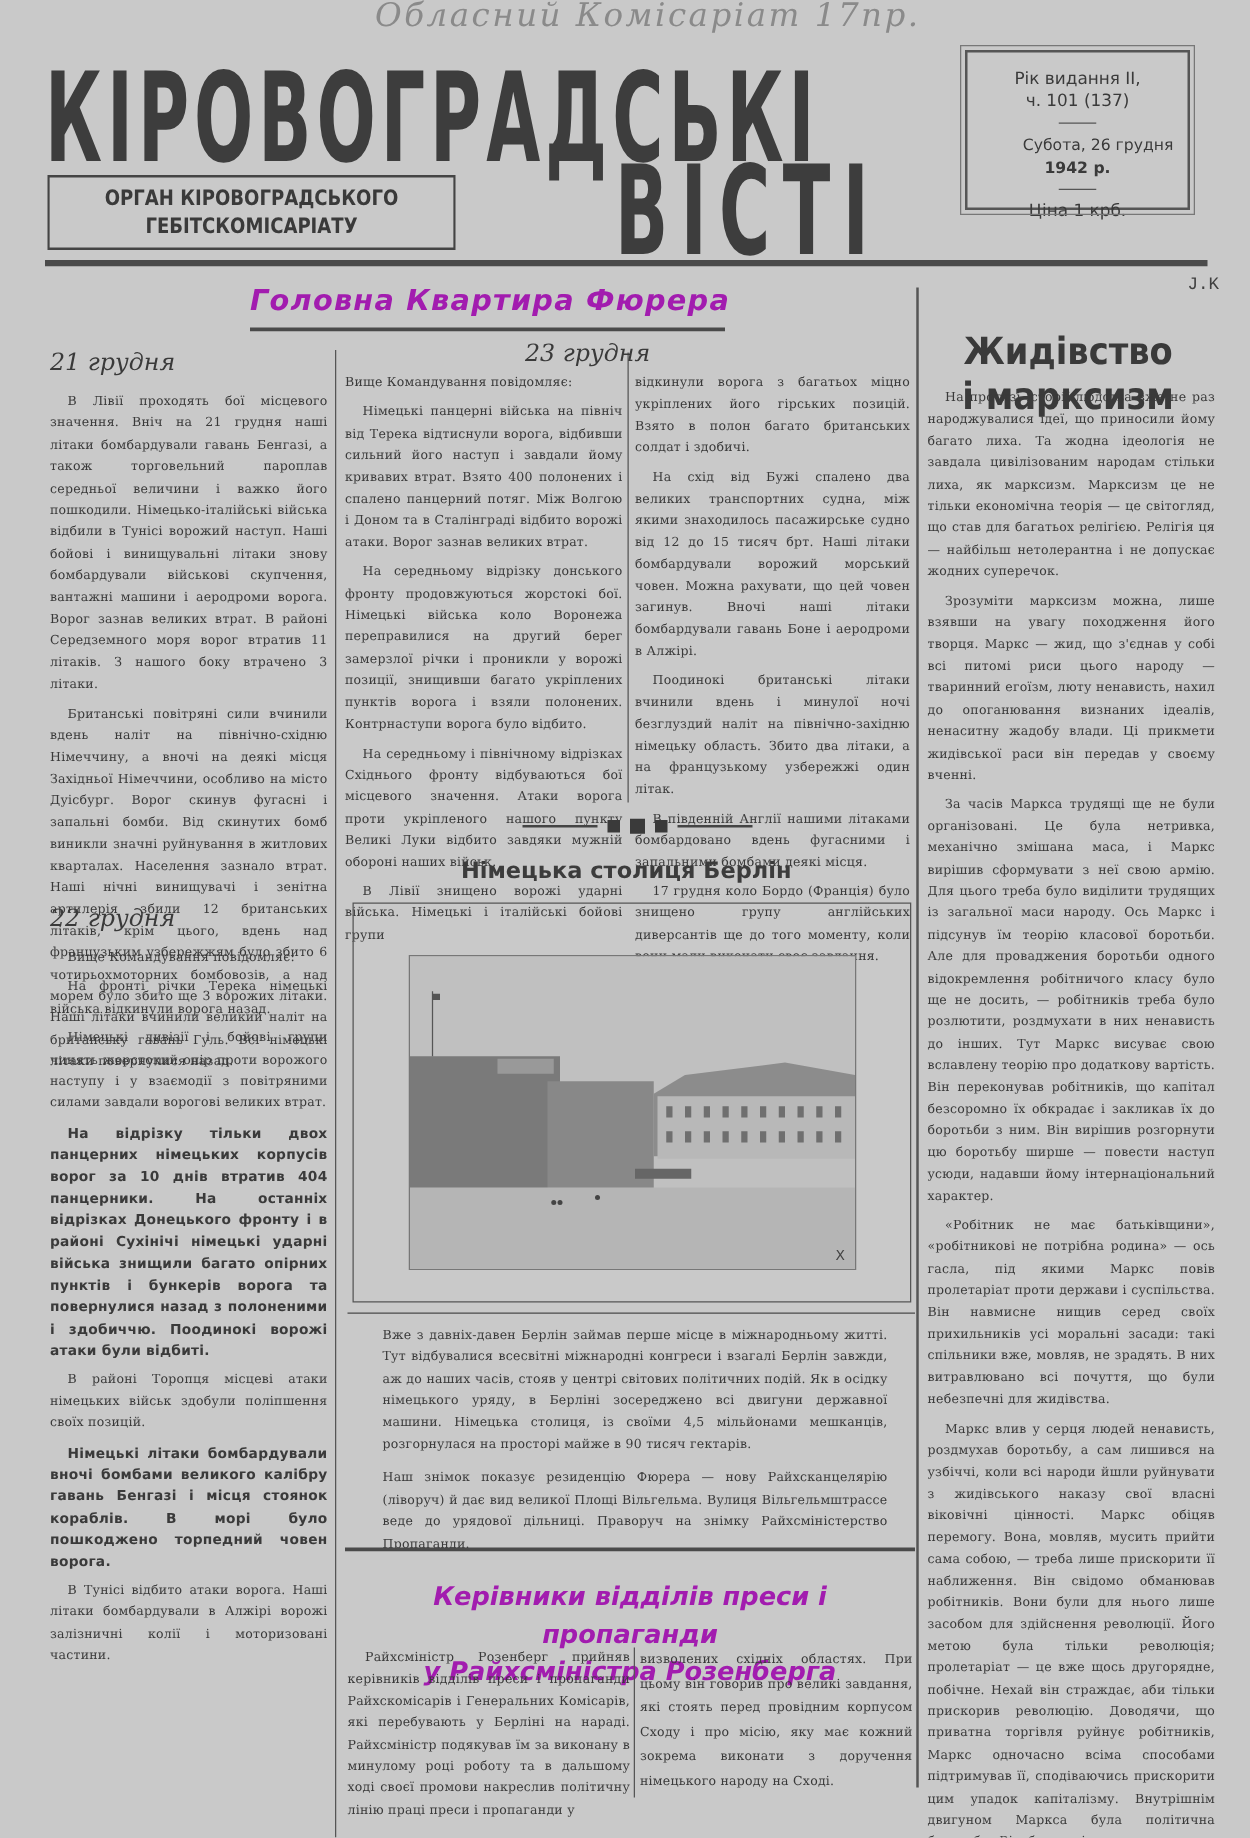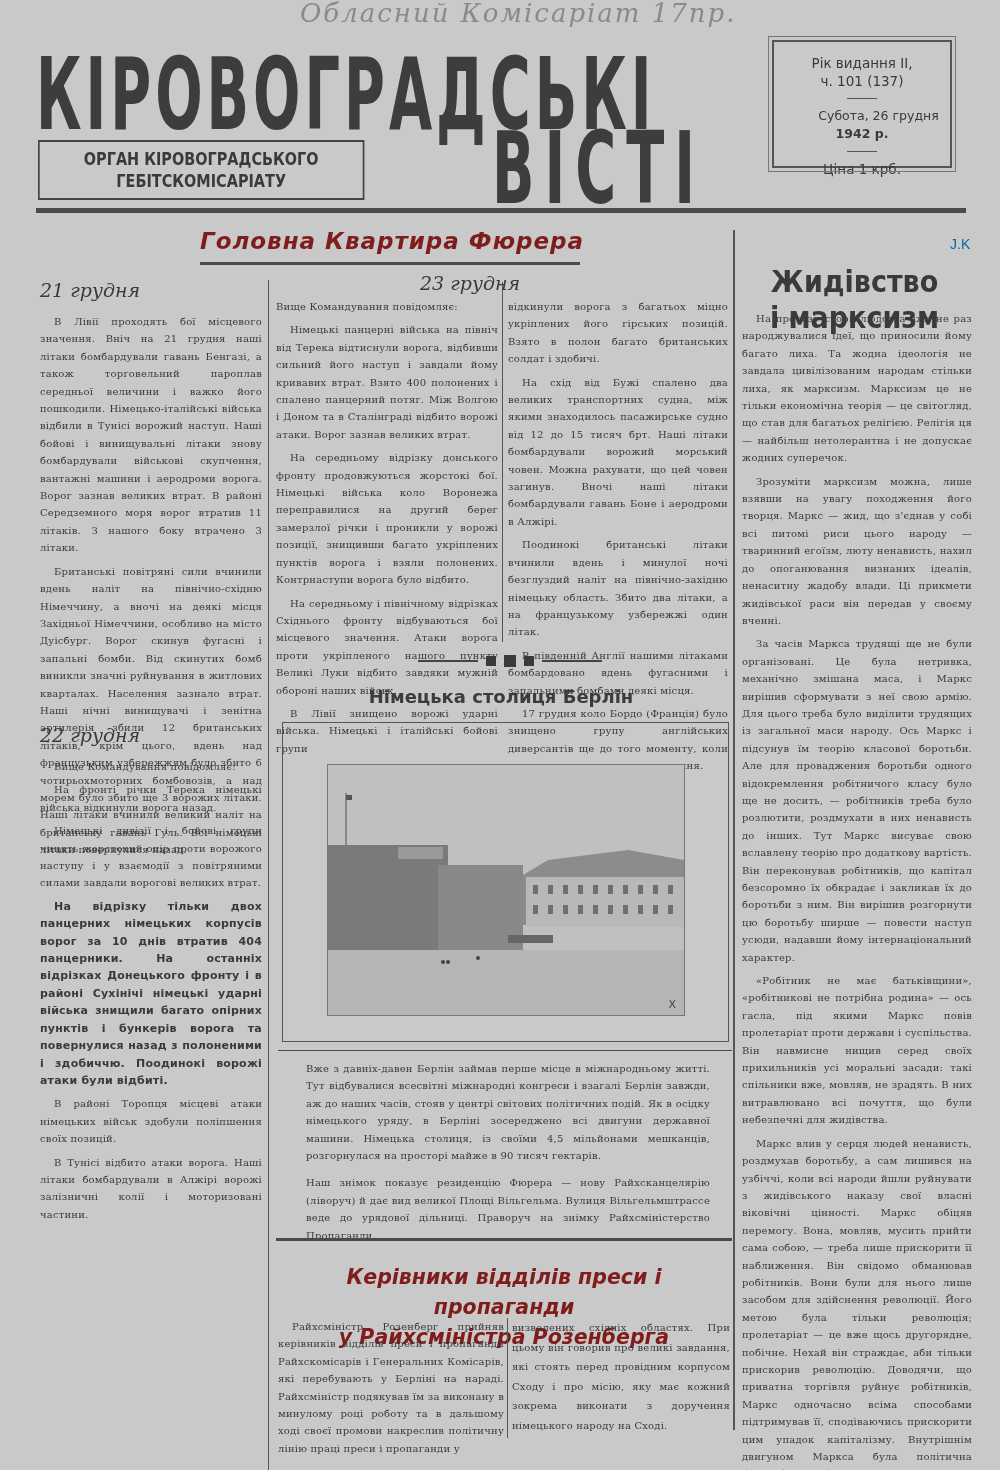--- a/index.html
+++ b/index.html
@@ -9,21 +9,21 @@
   .handwrite{font-family:"DejaVu Serif",serif;font-style:italic;color:#8a8a8a;font-size:26px;letter-spacing:2px;}
   .masthead{font-family:"DejaVu Sans Condensed","DejaVu Sans",sans-serif;font-weight:bold;color:#3d3d3d;
             letter-spacing:4px;transform:scaleY(1.6);transform-origin:top left;}
   .organ-box{border:2px solid #444;text-align:center;font-family:"DejaVu Sans",sans-serif;font-weight:bold;
              font-size:17px;line-height:22px;color:#3a3a3a;padding:6px 0;transform:scaleX(0.85);transform-origin:left top;}
   .infobox{border:2px solid #555;outline:1px solid #777;outline-offset:3px;text-align:center;
            font-family:"DejaVu Sans",sans-serif;font-size:13.5px;color:#3a3a3a;line-height:18px;}
   .infobox .sep{width:30px;height:1px;background:#555;margin:8px auto;}
   .rule{background:#4a4a4a;}
   .vrule{background:#555;width:2px;}
-  .head-it{font-family:"DejaVu Sans",sans-serif;font-style:italic;font-weight:bold;color:#7f1d1d;}
+  .head-it{font-family:"DejaVu Sans",sans-serif;font-style:italic;font-weight:bold;color:#a21caf;}
   .date{font-family:"DejaVu Serif",serif;font-style:italic;font-size:19px;color:#3a3a3a;text-align:left;}
   .col p{margin:0 0 6px 0;text-indent:14px;text-align:justify;font-size:10px;line-height:17.4px;letter-spacing:0.2px;}
   .col p.b{font-family:"DejaVu Sans",sans-serif;font-weight:bold;font-size:11px;}
   .col p.noind{text-indent:0;}
   .ornament{display:flex;align-items:center;justify-content:center;gap:8px;}
   .ornament .ln{width:60px;height:2px;background:#444;}
   .ornament .sq{width:10px;height:10px;background:#3a3a3a;}
   .photo-frame{border:1px solid #555;}
   .photo{background:linear-gradient(180deg,#bdbdbd 0%,#c3c3c3 40%,#9a9a9a 55%,#b7b7b7 70%,#c2c2c2 100%);border:1px solid #777;overflow:hidden;}
   .bigtitle{font-family:"DejaVu Sans Condensed","DejaVu Sans",sans-serif;font-weight:bold;color:#3a3a3a;
@@ -67,20 +67,21 @@
   <p>Британські повітряні сили вчинили вдень наліт на північно-східню Німеччину, а вночі на деякі місця Західньої Німеччини, особливо на місто Дуісбург. Ворог скинув фугасні і запальні бомби. Від скинутих бомб виникли значні руйнування в житлових кварталах. Населення зазнало втрат. Наші нічні винищувачі і зенітна артилерія збили 12 британських літаків, крім цього, вдень над французьким узбережжям було збито 6 чотирьохмоторних бомбовозів, а над морем було збито ще 3 ворожих літаки. Наші літаки вчинили великий наліт на британську гавань Гуль. Всі німецькі літаки повернулися назад.</p>
 </div>
 
 <div class="abs date" style="left:40px;top:724px;width:220px;">22 грудня</div>
 <div class="abs col" style="left:40px;top:758px;width:222px;" id="dec22">
     <p>Вище Командування повідомляє:</p>
     <p>На фронті річки Терека німецькі війська відкинули ворога назад.</p>
     <p>Німецькі дивізії і бойові групи чинять жорстокий опір проти ворожого наступу і у взаємодії з повітряними силами завдали ворогові великих втрат.</p>
     <p class="b">На відрізку тільки двох панцерних німецьких корпусів ворог за 10 днів втратив 404 панцерники. На останніх відрізках Донецького фронту і в районі Сухінічі німецькі ударні війська знищили багато опірних пунктів і бункерів ворога та повернулися назад з полоненими і здобиччю. Поодинокі ворожі атаки були відбиті.</p>
     <p>В районі Торопця місцеві атаки німецьких військ здобули поліпшення своїх позицій.</p>
+    <p class="b">Німецькі літаки бомбардували вночі бомбами великого калібру гавань Бенгазі і місця стоянок кораблів. В морі було пошкоджено торпедний човен ворога.</p>
     <p>В Тунісі відбито атаки ворога. Наші літаки бомбардували в Алжірі ворожі залізничні колії і моторизовані частини.</p>
   </div>
 
 <div class="abs date" style="left:420px;top:272px;width:170px;">23 грудня</div>
 <div class="abs col" style="left:276px;top:298px;width:222px;" id="dec23a">
     <p class="noind">Вище Командування повідомляє:</p>
     <p>Німецькі панцерні війська на північ від Терека відтиснули ворога, відбивши сильний його наступ і завдали йому кривавих втрат. Взято 400 полонених і спалено панцерний потяг. Між Волгою і Доном та в Сталінграді відбито ворожі атаки. Ворог зазнав великих втрат.</p>
     <p>На середньому відрізку донського фронту продовжуються жорстокі бої. Німецькі війська коло Воронежа переправилися на другий берег замерзлої річки і проникли у ворожі позиції, знищивши багато укріплених пунктів ворога і взяли полонених. Контрнаступи ворога було відбито.</p>
     <p>На середньому і північному відрізках Східнього фронту відбуваються бої місцевого значення. Атаки ворога проти укріпленого нашого пункту Великі Луки відбито завдяки мужній обороні наших військ.</p>
     <p>В Лівії знищено ворожі ударні війська. Німецькі і італійські бойові групи</p>
@@ -167,13 +168,13 @@
   <div>і марксизм</div>
 </div>
 <div class="abs col" style="left:742px;top:310px;width:230px;" id="marx">
     <p>На протязі історії людства вже не раз народжувалися ідеї, що приносили йому багато лиха. Та жодна ідеологія не завдала цивілізованим народам стільки лиха, як марксизм. Марксизм це не тільки економічна теорія — це світогляд, що став для багатьох релігією. Релігія ця — найбільш нетолерантна і не допускає жодних суперечок.</p>
     <p>Зрозуміти марксизм можна, лише взявши на увагу походження його творця. Маркс — жид, що з'єднав у собі всі питомі риси цього народу — тваринний егоїзм, люту ненависть, нахил до опоганювання визнаних ідеалів, ненаситну жадобу влади. Ці прикмети жидівської раси він передав у своєму вченні.</p>
     <p>За часів Маркса трудящі ще не були організовані. Це була нетривка, механічно змішана маса, і Маркс вирішив сформувати з неї свою армію. Для цього треба було виділити трудящих із загальної маси народу. Ось Маркс і підсунув їм теорію класової боротьби. Але для проваджения боротьби одного відокремлення робітничого класу було ще не досить, — робітників треба було розлютити, роздмухати в них ненависть до інших. Тут Маркс висуває свою вславлену теорію про додаткову вартість. Він переконував робітників, що капітал безсоромно їх обкрадає і закликав їх до боротьби з ним. Він вирішив розгорнути цю боротьбу ширше — повести наступ усюди, надавши йому інтернаціональний характер.</p>
     <p>«Робітник не має батьківщини», «робітникові не потрібна родина» — ось гасла, під якими Маркс повів пролетаріат проти держави і суспільства. Він навмисне нищив серед своїх прихильників усі моральні засади: такі спільники вже, мовляв, не зрадять. В них витравлювано всі почуття, що були небезпечні для жидівства.</p>
     <p>Маркс влив у серця людей ненависть, роздмухав боротьбу, а сам лишився на узбіччі, коли всі народи йшли руйнувати з жидівського наказу свої власні віковічні цінності. Маркс обіцяв перемогу. Вона, мовляв, мусить прийти сама собою, — треба лише прискорити її наближення. Він свідомо обманював робітників. Вони були для нього лише засобом для здійснення революції. Його метою була тільки революція; пролетаріат — це вже щось другорядне, побічне. Нехай він страждає, аби тільки прискорив революцію. Доводячи, що приватна торгівля руйнує робітників, Маркс одночасно всіма способами підтримував її, сподіваючись прискорити цим упадок капіталізму. Внутрішнім двигуном Маркса була політична боротьба. Він був політичним ватажком, але удавав соціального пророка. В розпочатій боротьбі жиди тільки диригували, надаючи цьому рухові всіх прикмет своєї раси: Це й була їхня мета, з цим власне розрахунком вони й ухопилися за марксизм.</p>
   </div>
 
-<div class="abs" style="left:950px;top:236px;font-family:Liberation Sans, sans-serif;font-size:14px;color:#0369a1;">J.K</div>
+<div class="abs" style="left:950px;top:220px;font-family:Liberation Mono, monospace;font-size:14px;color:#404040;">J.K</div>
 
 </body></html>

